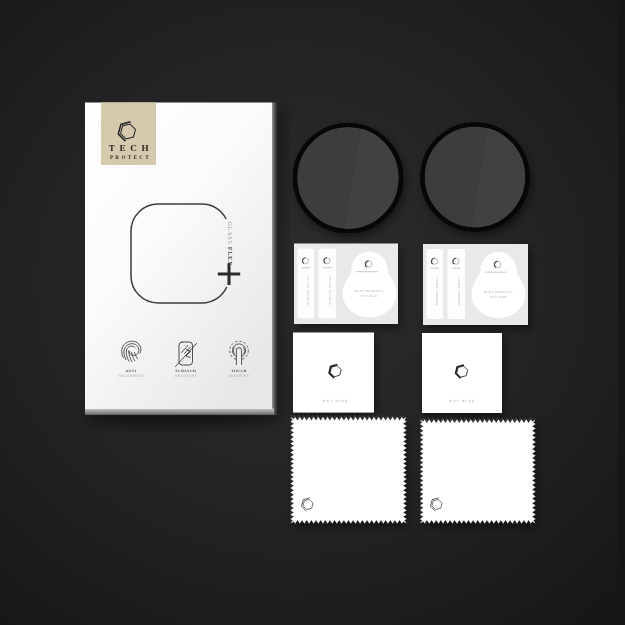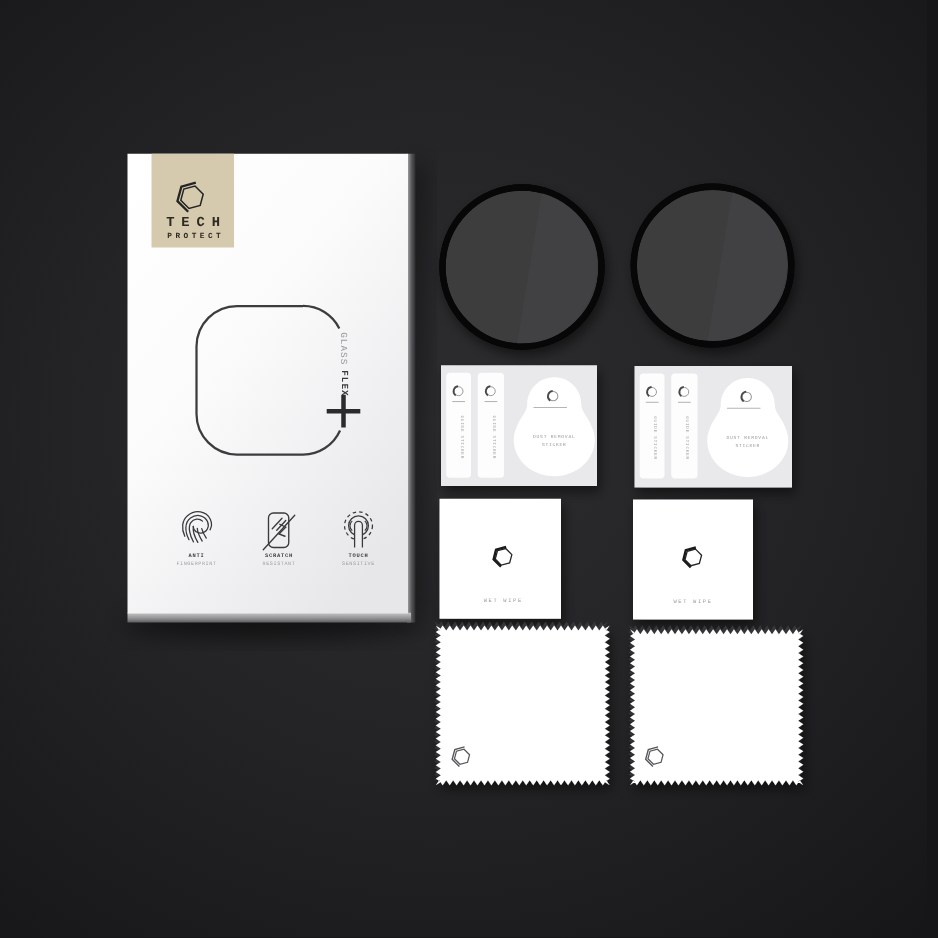--- a/index.html
+++ b/index.html
@@ -1,18 +1,18 @@
 <!DOCTYPE html>
 <html><head>
 <meta charset="utf-8">
 <style>
   html,body{margin:0;padding:0;background:#161618;}
   #stage{position:relative;width:618px;height:625px;overflow:hidden;
     background:radial-gradient(ellipse 560px 520px at 47% 45%, #2d2d2f 0%, #232325 45%, #1a1a1c 75%, #121214 100%);
-    font-family:Liberation Mono, monospace;}
+    font-family:Liberation Serif, serif;}
   svg{position:absolute;left:0;top:0;} text{text-rendering:geometricPrecision;}
 </style>
 </head>
 <body>
 
 <div id="stage">
 <svg width="625" height="625" viewBox="0 0 625 625">
 <defs>
   <linearGradient id="boxface" x1="0" y1="0" x2="0.75" y2="1">
     <stop offset="0" stop-color="#ffffff"></stop>

